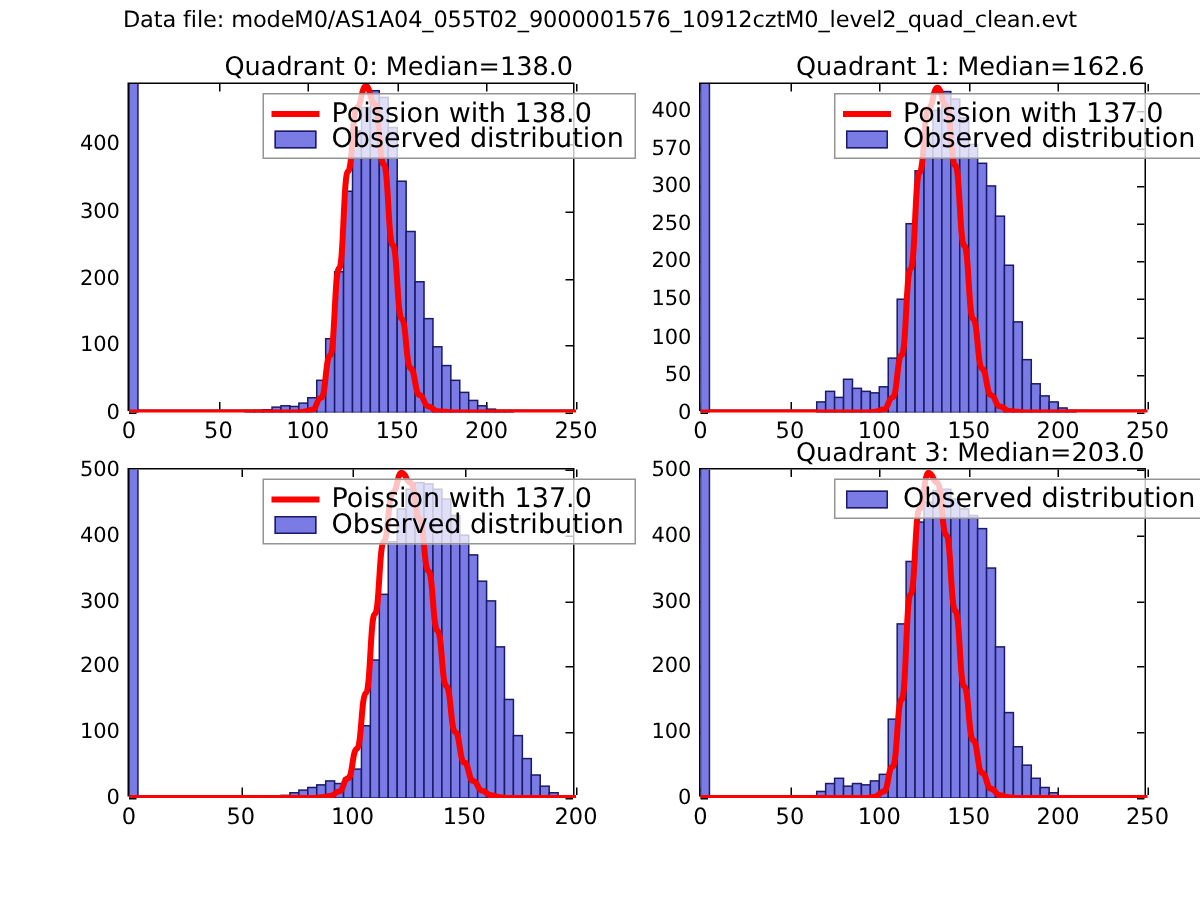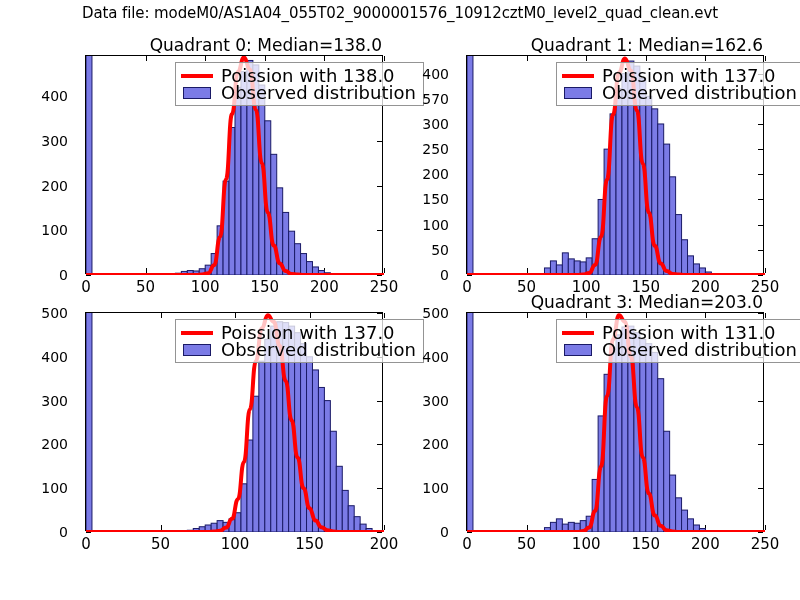--- a/index.html
+++ b/index.html
@@ -17,21 +17,21 @@
   .axes{
     position:absolute;background:#ffffff;
     border:1px solid #000;box-sizing:border-box;
   }
   .axtitle{
     position:absolute;left:0;width:100%;text-align:right;
     font-size:17px;color:#000;bottom:100%;margin-bottom:1px;white-space:nowrap;
   }
   .plotsvg{position:absolute;left:0;top:0;display:block;}
   .ytick{
-    position:absolute;right:100%;margin-right:18px;
+    position:absolute;right:100%;margin-right:6px;
     font-size:14px;color:#000;transform:translateY(-50%);white-space:nowrap;
   }
   .xtick{
     position:absolute;top:100%;margin-top:5px;
     font-size:15px;color:#000;transform:translateX(-50%);white-space:nowrap;
   }
   .tickmark{position:absolute;background:#000;}
   .tick-y{width:5px;height:1px;left:0;}
   .tick-y-r{width:5px;height:1px;right:0;}
   .tick-x{height:5px;width:1px;top:0;}
@@ -428,26 +428,20 @@
               <rect x="232.44" y="215.496" width="5.960000000000008" height="3.5039999999999907" fill="#7b7be6" stroke="#1a1a66" stroke-width="1"></rect>
               <rect x="238.4" y="217.686" width="5.9599999999999795" height="1.313999999999993" fill="#7b7be6" stroke="#1a1a66" stroke-width="1"></rect>
               <rect x="244.35999999999999" y="218.562" width="5.960000000000008" height="0.4379999999999882" fill="#7b7be6" stroke="#1a1a66" stroke-width="1"></rect>
             </g>
             <path d="M0,219 C1.49,219 1.49,219 2.98,219 C5.96,219 5.96,219 8.94,219 C11.92,219 11.92,219 14.9,219 C17.880000000000003,219 17.880000000000003,219 20.860000000000003,219 C23.840000000000003,219 23.840000000000003,219 26.82,219 C29.8,219 29.8,219 32.78,219 C35.760000000000005,219 35.760000000000005,219 38.74,219 C41.72,219 41.72,219 44.699999999999996,219 C47.68,219 47.68,219 50.660000000000004,219 C53.64,219 53.64,219 56.62,219 C59.599999999999994,219 59.599999999999994,219 62.58,219 C65.56,219 65.56,219 68.54,219 C71.52000000000001,219 71.52000000000001,219 74.5,219 C77.48,219 77.48,219 80.46000000000001,219 C83.44,219 83.44,219 86.41999999999999,219 C89.39999999999999,219 89.39999999999999,219 92.38,219 C95.36,219 95.36,219 98.34,219 C101.32,219 101.32,219 104.3,219 C107.28,219 107.28,219 110.26,219 C113.24000000000001,219 113.24000000000001,218.124 116.22,218.124 C119.19999999999999,218.124 119.19999999999999,214.62 122.17999999999999,214.62 C125.16,214.62 125.16,197.976 128.14,197.976 C131.12,197.976 131.12,153.3 134.1,153.3 C137.07999999999998,153.3 137.07999999999998,83.22 140.06,83.22 C143.04000000000002,83.22 143.04000000000002,26.28 146.02,26.28 C149,26.28 149,2.1899999999999977 151.98,2.1899999999999977 C154.95999999999998,2.1899999999999977 154.95999999999998,8.76000000000002 157.94,8.76000000000002 C160.92000000000002,8.76000000000002 160.92000000000002,43.79999999999998 163.9,43.79999999999998 C166.88,43.79999999999998 166.88,94.17000000000002 169.85999999999999,94.17000000000002 C172.83999999999997,94.17000000000002 172.83999999999997,144.54 175.82,144.54 C178.8,144.54 178.8,180.45600000000002 181.78,180.45600000000002 C184.76,180.45600000000002 184.76,202.356 187.74,202.356 C190.72000000000003,202.356 190.72000000000003,212.868 193.70000000000002,212.868 C196.68,212.868 196.68,217.248 199.66000000000003,217.248 C202.64,217.248 202.64,218.562 205.61999999999998,218.562 C208.59999999999997,218.562 208.59999999999997,219 211.57999999999998,219 C214.56,219 214.56,219 217.54,219 C220.51999999999998,219 220.51999999999998,219 223.5,219 C226.48000000000002,219 226.48000000000002,219 229.46,219 C232.44,219 232.44,219 235.42000000000002,219 C238.40000000000003,219 238.40000000000003,219 241.38000000000002,219 C244.36,219 244.36,219 247.33999999999997,219 C250.32,219 250.32,219 253.29999999999998,219 C256.28,219 256.28,219 259.26,219 C262.24,219 262.24,219 265.22,219 C268.20000000000005,219 268.20000000000005,219 271.18,219 C274.15999999999997,219 274.15999999999997,219 277.14,219 C280.12,219 280.12,219 283.09999999999997,219 C286.08,219 286.08,219 289.06,219 C292.03999999999996,219 292.03999999999996,219 295.02,219 C296.51,219 296.51,219 298,219" fill="none" stroke="#ff0000" stroke-width="4" stroke-linejoin="round" stroke-linecap="round"></path>
           </g>
         </svg>
         <div class="legend" style="left: 89px; top: 6px;">
           <div class="legrow">
             <div class="legmark">
-              <div class="legline"></div>
-            </div>
-            <div class="legtext">Poission with 131.0</div>
-          </div>
-          <div class="legrow">
-            <div class="legmark">
               <div class="legpatch"></div>
             </div>
             <div class="legtext">Observed distribution</div>
           </div>
         </div>
       </div>
     </div>
 </div>
 
 </body></html>

